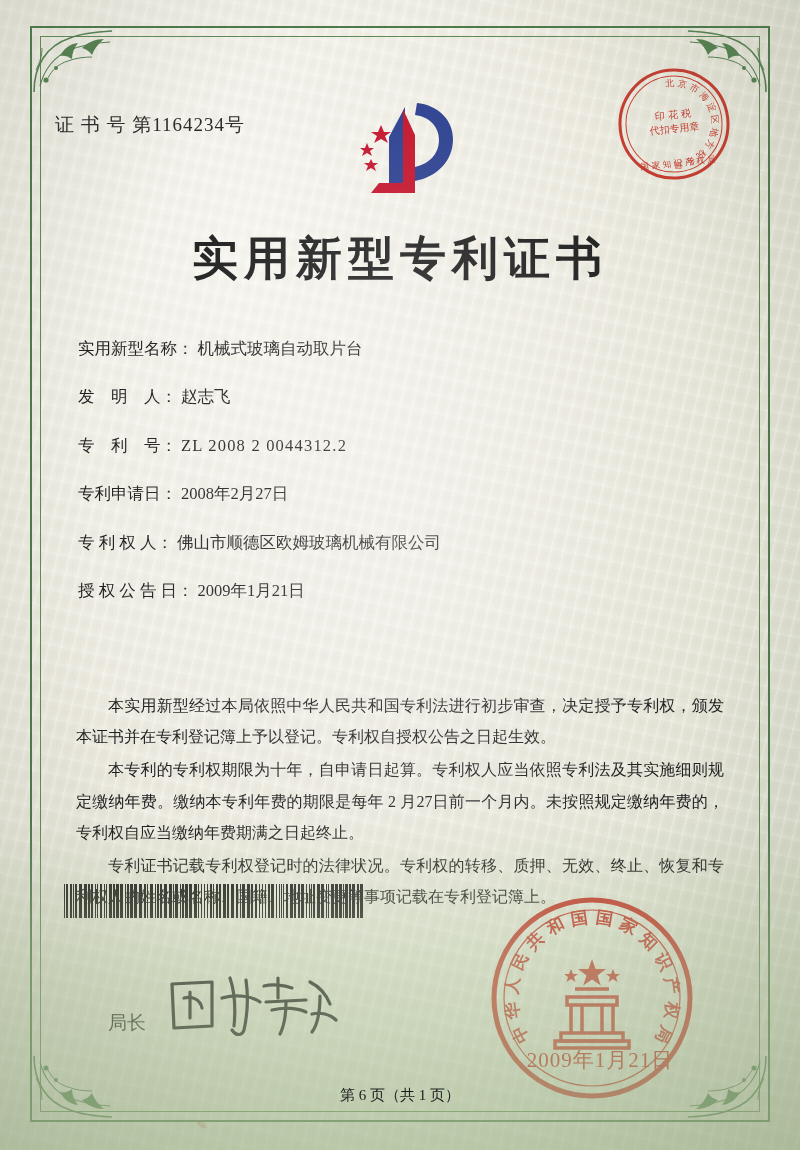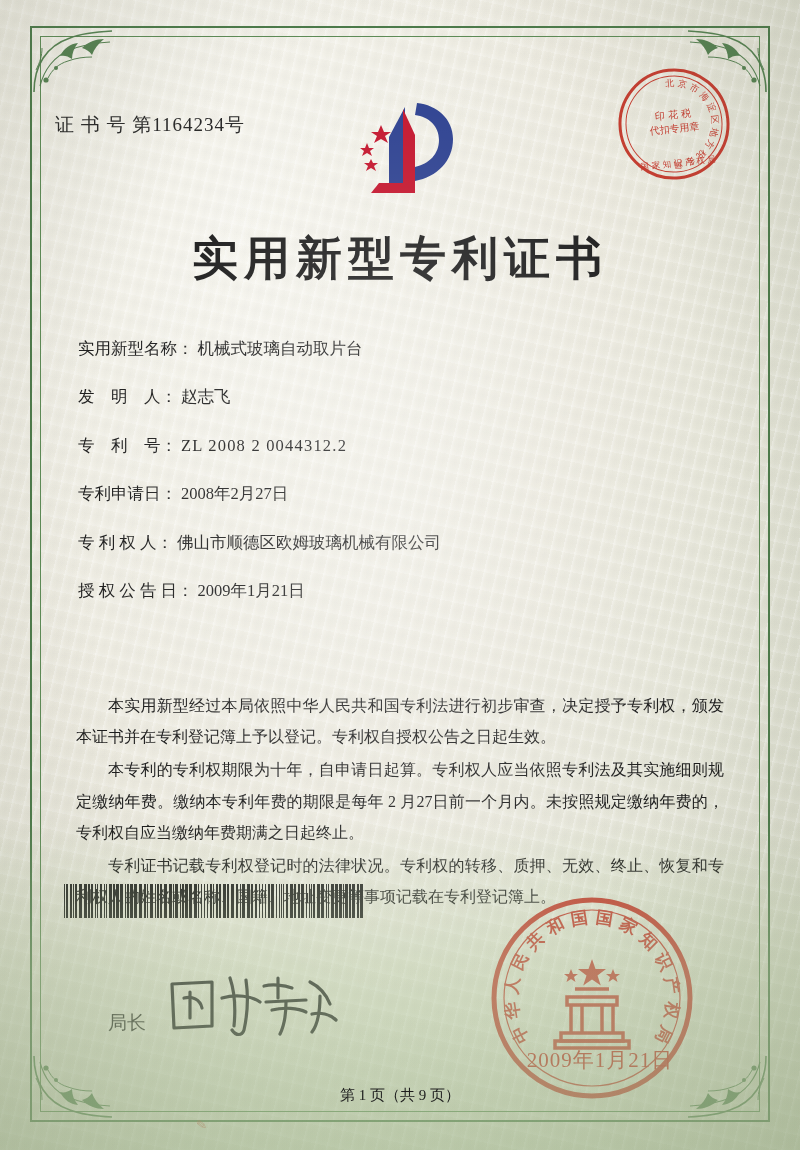--- a/index.html
+++ b/index.html
@@ -387,16 +387,16 @@
         <path d="M88 96 L122 96"></path>
       </g>
     </svg>
   </div>
 
   <div class="seal-date">2009年1月21日</div>
 
   <div class="greenwash"></div>
   <div class="vignette"></div>
 
-  <div class="footer">第 1 页（共 9 页）</div>
+  <div class="footer">第 6 页（共 1 页）</div>
   <div class="smudge">✎</div>
 
 </div>
 
 </body></html>

